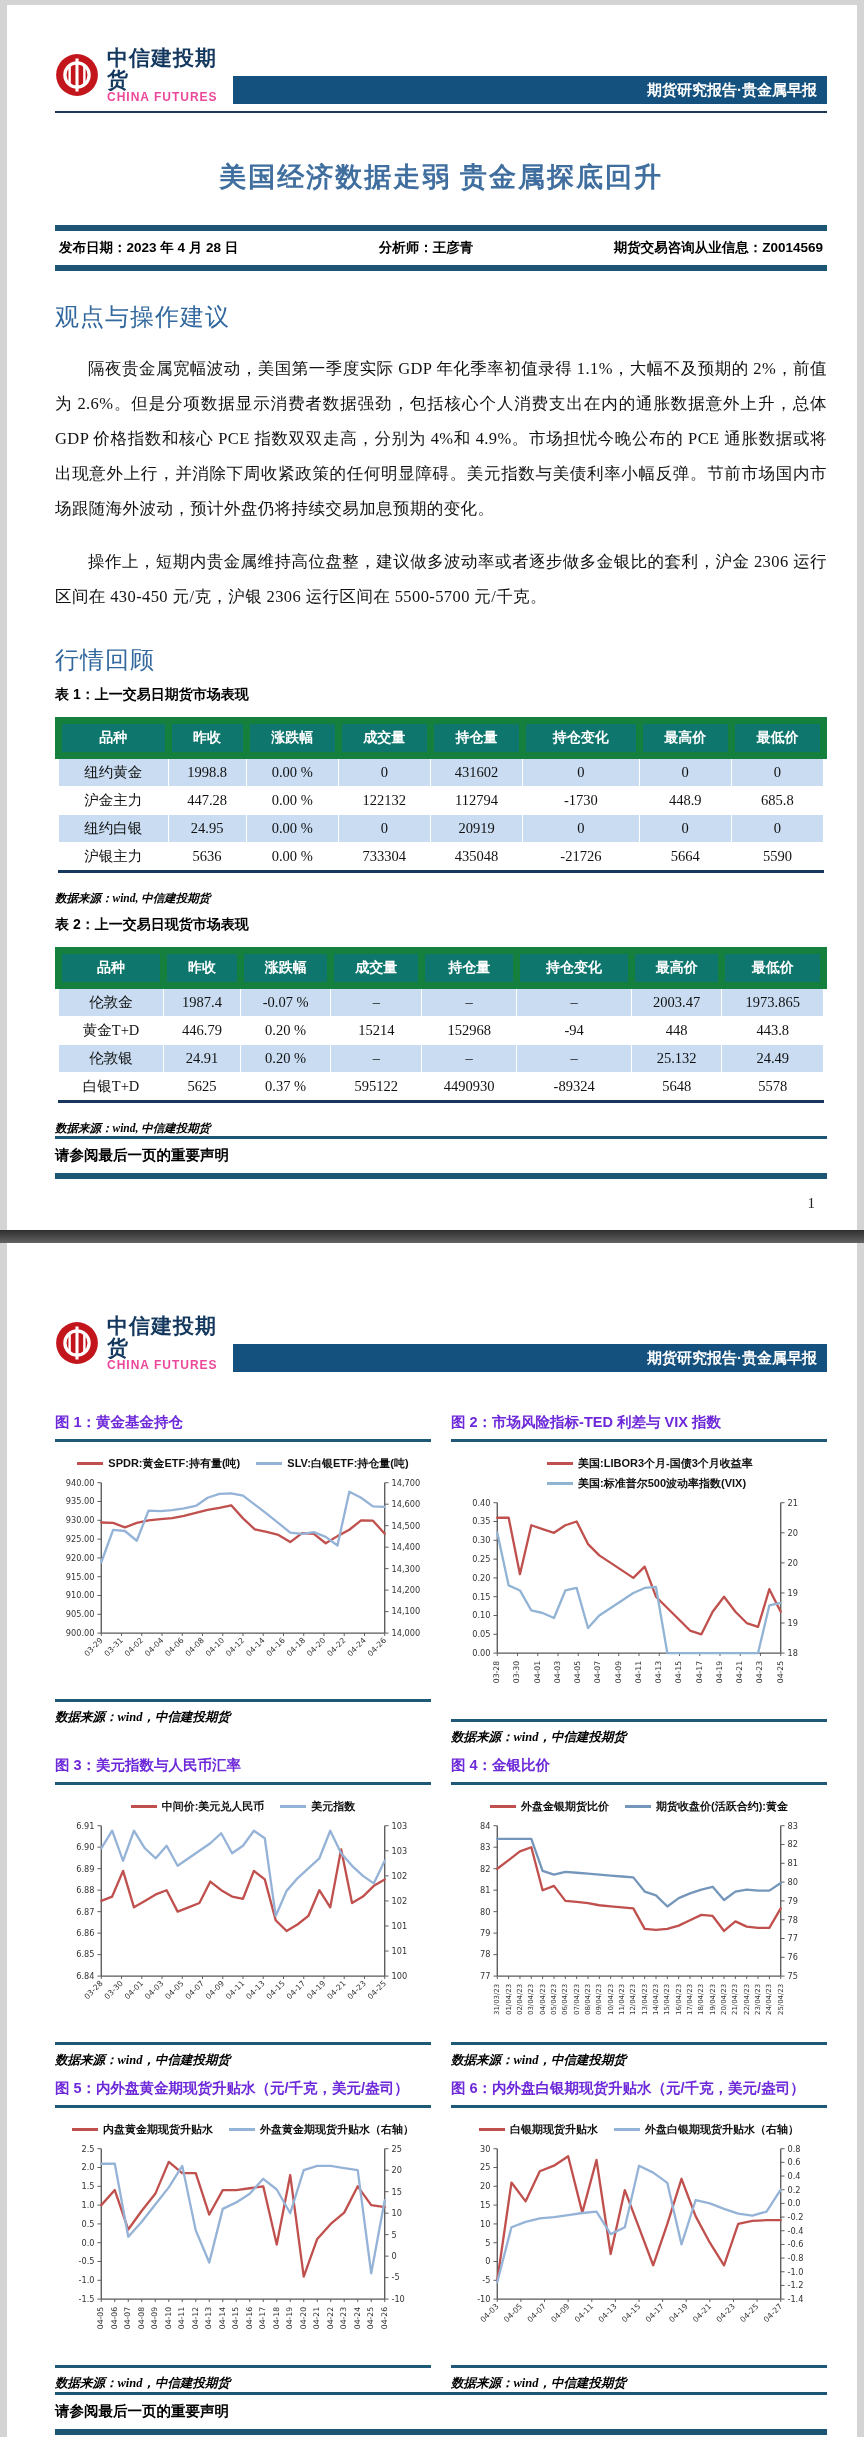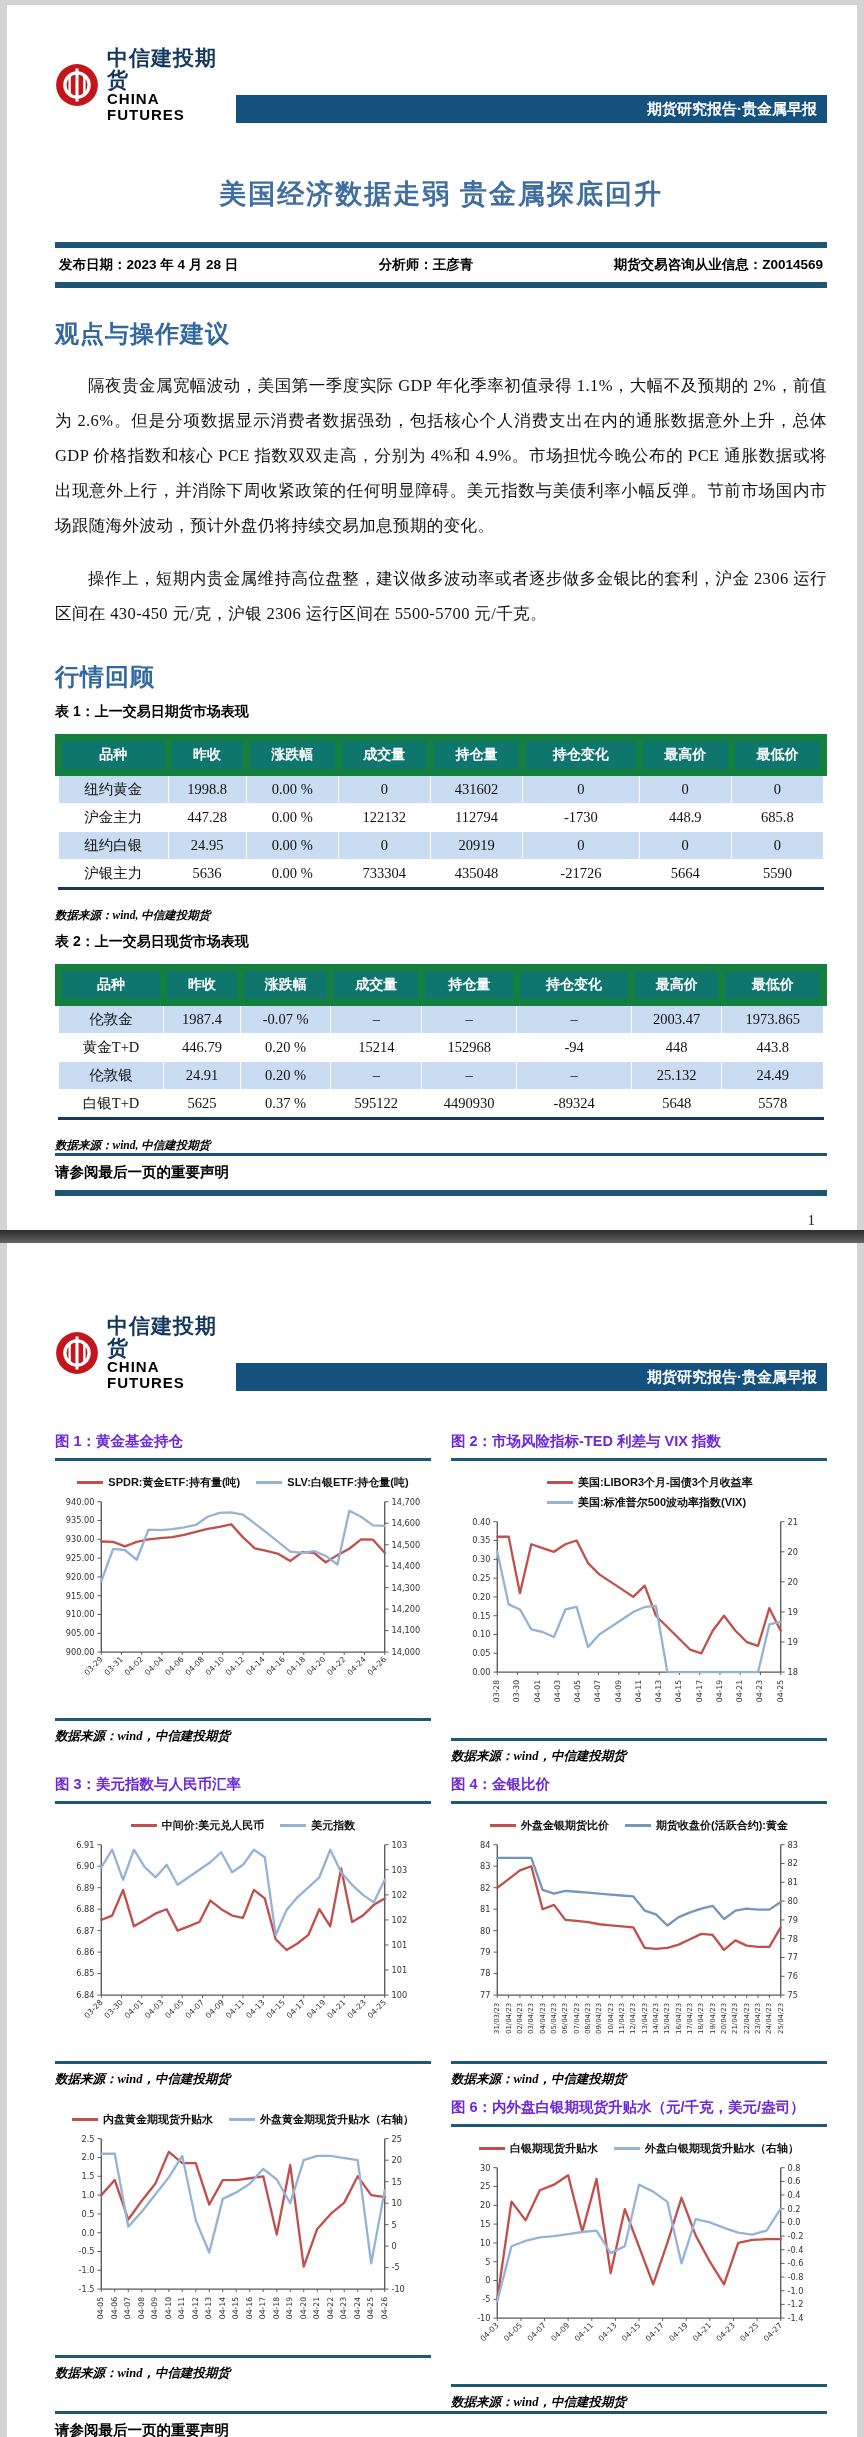--- a/index.html
+++ b/index.html
@@ -12,31 +12,31 @@
   .page-inner{display:flex;flex-direction:column;height:100%;padding:0 30px 0 48px;}
   .page-sep{height:13px;width:864px;margin-left:-7px;background:linear-gradient(180deg,#2e2e2e,#636363);}
 
   
   .hd{display:flex;align-items:flex-end;justify-content:space-between;padding-top:42px;}
   .p2 .hd{padding-top:72px;}
   .brand{display:flex;align-items:center;gap:8px;}
   .logo-mark{width:44px;height:44px;flex:0 0 auto;}
   .brand-txt{line-height:1.05;}
   .brand-cn{font-family:"Liberation Sans",sans-serif;font-weight:bold;font-size:21px;color:#14375e;letter-spacing:1px;}
-  .brand-en{font-family:"Liberation Sans",sans-serif;font-weight:bold;font-size:15px;color:#000000;letter-spacing:1px;}
+  .brand-en{font-family:"Liberation Sans",sans-serif;font-weight:bold;font-size:12px;color:#ec4899;letter-spacing:1px;}
   .banner{width:612px;height:28px;background:#15517e;color:#fff;font-family:"Liberation Sans",sans-serif;
           font-weight:bold;font-size:15px;line-height:28px;text-align:right;padding-right:10px;box-sizing:border-box;}
   .hd-rule{height:3px;background:#1a3a5c;margin-top:7px;}
 
   
   .title{margin-top:46px;text-align:center;font-size:27px;font-weight:bold;color:#3f6e9f;letter-spacing:2px;}
   .meta{margin-top:30px;border-top:6px solid #1d5574;border-bottom:6px solid #1d5574;
         display:flex;justify-content:space-between;align-items:center;padding:8px 4px;
         font-family:"Liberation Sans",sans-serif;font-weight:bold;font-size:13.5px;color:#000;}
-  .sec-h{margin-top:30px;font-size:24px;font-weight:bold;color:#33689e;letter-spacing:1px;}
+  .sec-h{margin-top:30px;font-size:24px;font-weight:normal;color:#33689e;letter-spacing:1px;}
   .para{margin-top:18px;font-size:16.5px;line-height:35px;text-align:justify;text-indent:2em;letter-spacing:0.4px;}
   .tbl-cap{margin-top:10px;font-family:"Liberation Sans",sans-serif;font-weight:bold;font-size:14px;color:#000;}
   table.rep{margin-top:13px;width:100%;border-collapse:collapse;font-size:14.5px;border-bottom:3px solid #17375d;}
   table.rep th{background:#0f766e;color:#fff;font-family:"Liberation Sans",sans-serif;font-weight:bold;
                font-size:14px;padding:5px 2px;border:7px solid #15803d;}
   table.rep td{text-align:center;padding:4px 2px;border:1px solid #fff;}
   table.rep tr.odd td{background:#c9dcf1;}
   table.rep tr.even td{background:#fff;}
   .src-note{margin-top:18px;font-weight:bold;font-style:italic;font-size:11.5px;color:#000;}
 
@@ -610,20 +610,21 @@
                 <line x1="342" y1="164" x2="342" y2="167" stroke="#595959" stroke-width="1"></line>
                 <text transform="translate(344,172) rotate(-90)" text-anchor="end" font-size="7.2" fill="#333" font-family="DejaVu Sans">25/04/23</text>
                 <polyline points="48.0,52.6 59.8,43.7 71.5,34.7 83.3,30.3 95.0,74.9 106.8,70.4 118.6,86.0 130.3,87.1 142.1,88.2 153.8,90.5 165.6,91.6 177.4,92.7 189.1,93.8 200.9,115.0 212.6,116.1 224.4,115.0 236.2,111.6 247.9,106.1 259.7,100.5 271.4,101.6 283.2,117.2 295.0,107.2 306.7,112.7 318.5,113.9 330.2,113.9 342.0,93.8" fill="none" stroke="#c0504d" stroke-width="2.4" stroke-linejoin="round" stroke-linecap="round"></polyline>
                 <polyline points="48.0,21.7 59.8,21.7 71.5,21.7 83.3,21.7 95.0,54.8 106.8,58.7 118.6,55.8 130.3,56.8 142.1,57.7 153.8,58.7 165.6,59.7 177.4,60.7 189.1,61.6 200.9,76.3 212.6,80.2 224.4,91.8 236.2,83.1 247.9,78.2 259.7,74.3 271.4,71.4 283.2,85.0 295.0,76.3 306.7,74.3 318.5,75.3 330.2,75.3 342.0,67.5" fill="none" stroke="#7596bb" stroke-width="2.4" stroke-linejoin="round" stroke-linecap="round"></polyline>
               </svg>
             </div>
           <div class="chart-src">数据来源：wind，中信建投期货</div>
         </div>
 
         <div class="chart-block">
+          <div class="chart-cap">图 5：内外盘黄金期现货升贴水（元/千克，美元/盎司）</div>
           <div class="legend">
             <span class="legend-item">
                 <i class="legend-swatch" style="background: rgb(192, 80, 77);"></i>
                 <span class="legend-label">内盘黄金期现货升贴水</span>
               </span>
             <span class="legend-item">
                 <i class="legend-swatch" style="background: rgb(149, 179, 215);"></i>
                 <span class="legend-label">外盘黄金期现货升贴水（右轴）</span>
               </span>
           </div>

